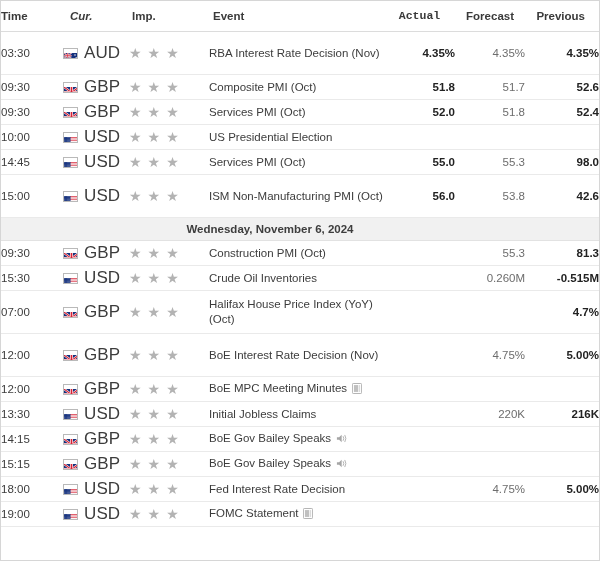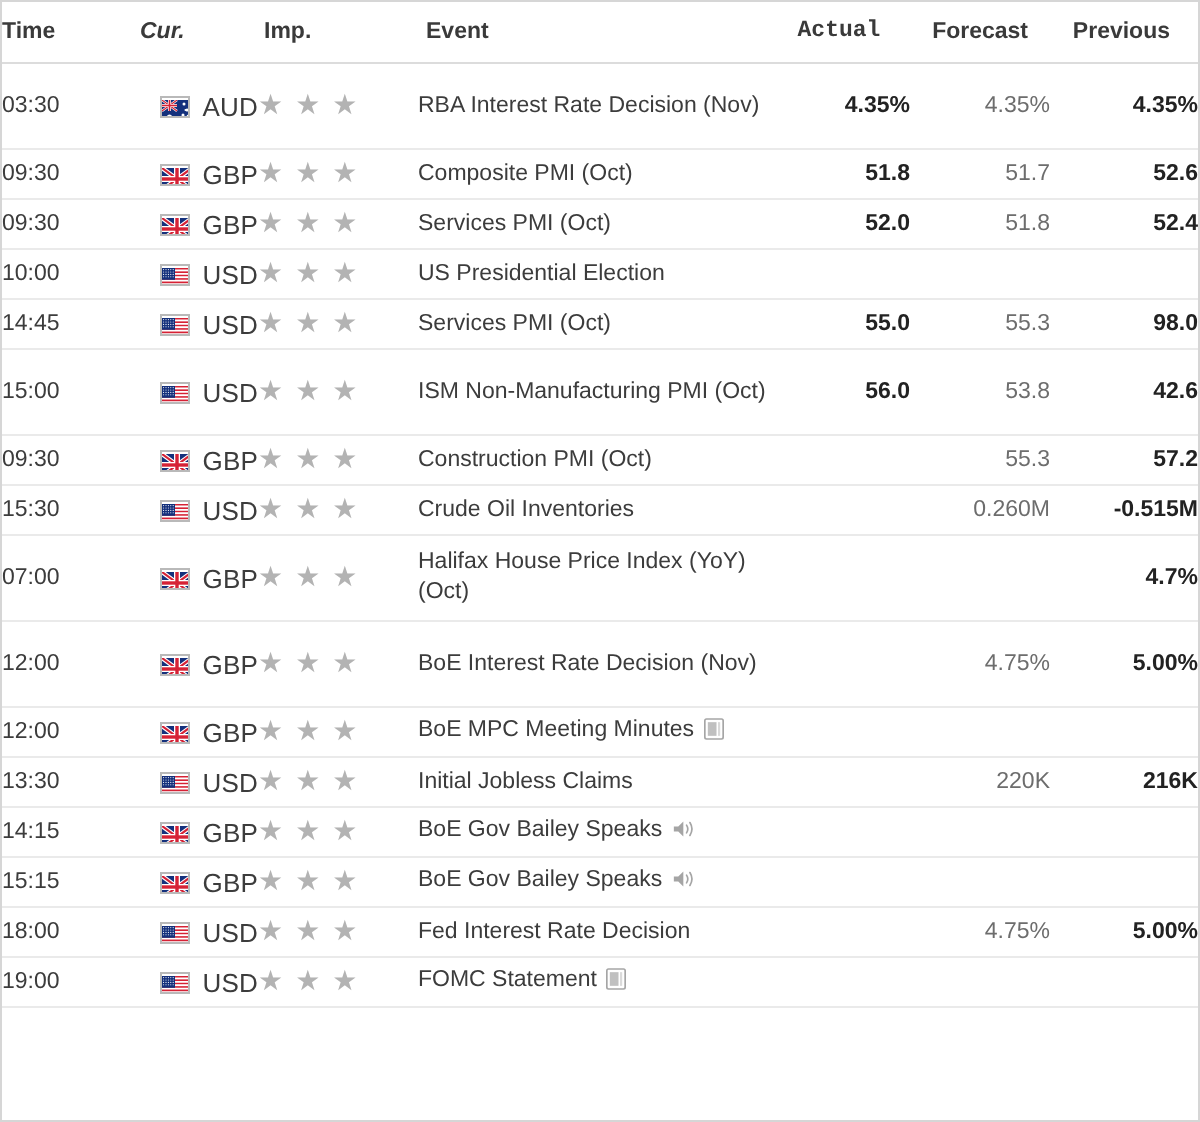--- a/index.html
+++ b/index.html
@@ -78,23 +78,22 @@
 
   td.c-time-cell {
     padding-left: 11px;
     color: #3c3c3c;
     font-size: 11.5px;
     white-space: nowrap;
   }
   td.c-cur-cell {
     padding-left: 7px;
     white-space: nowrap;
-    font-size: 13px;
+    font-size: 17px;
     color: #3c3c3c;
-    text-align: right;
   }
   .flag {
     display: inline-block;
     width: 15px;
     height: 11px;
     vertical-align: -1px;
     margin-right: 6px;
     border: 0.5px solid #b9b9b9;
     box-sizing: border-box;
     overflow: hidden;
@@ -349,36 +348,39 @@
                 <circle cx="6.4" cy="8.799999999999999" r="0.55" fill="#ffffff"></circle>
                 <circle cx="8.799999999999999" cy="8.799999999999999" r="0.55" fill="#ffffff"></circle>
                 <circle cx="11.2" cy="8.799999999999999" r="0.55" fill="#ffffff"></circle>
               </svg></span><span class="cur-code">USD</span></td>
           <td class="c-imp-cell"><span class="stars"><span class="star">★</span><span class="star">★</span><span class="star">★</span></span></td>
           <td class="c-event-cell"><span class="event-text">ISM Non-Manufacturing PMI (Oct)</span></td>
           <td class="c-actual-cell val-up">56.0</td>
           <td class="c-forecast-cell">53.8</td>
           <td class="c-previous-cell">42.6</td>
         </tr>
+        <tr class="day-row">
+          <td colspan="7">Wednesday, November 6, 2024</td>
+        </tr>
         <tr class="ev-row short">
           <td class="c-time-cell">09:30</td>
           <td class="c-cur-cell"><span class="flag"><svg width="15" height="11" viewBox="0 0 30 22">
                 <rect width="30" height="22" fill="#14307c"></rect>
                 <path d="M0 0 L30 22 M30 0 L0 22" stroke="#ffffff" stroke-width="4.4"></path>
                 <path d="M0 0 L30 22 M30 0 L0 22" stroke="#d62235" stroke-width="2.2"></path>
                 <rect x="12" y="0" width="6" height="22" fill="#ffffff"></rect>
                 <rect x="0" y="8" width="30" height="6" fill="#ffffff"></rect>
                 <rect x="13.3" y="0" width="3.4" height="22" fill="#d62235"></rect>
                 <rect x="0" y="9.3" width="30" height="3.4" fill="#d62235"></rect>
               </svg></span><span class="cur-code">GBP</span></td>
           <td class="c-imp-cell"><span class="stars"><span class="star">★</span><span class="star">★</span><span class="star">★</span></span></td>
           <td class="c-event-cell"><span class="event-text">Construction PMI (Oct)</span></td>
           <td class="c-actual-cell val-flat"></td>
           <td class="c-forecast-cell">55.3</td>
-          <td class="c-previous-cell">57.2</td>
+          <td class="c-previous-cell">81.3</td>
         </tr>
         <tr class="ev-row short">
           <td class="c-time-cell">15:30</td>
           <td class="c-cur-cell"><span class="flag"><svg width="15" height="11" viewBox="0 0 30 22">
                 <rect x="0" y="0.00" width="30" height="1.69" fill="#d62235"></rect>
                 <rect x="0" y="1.69" width="30" height="1.69" fill="#ffffff"></rect>
                 <rect x="0" y="3.38" width="30" height="1.69" fill="#d62235"></rect>
                 <rect x="0" y="5.08" width="30" height="1.69" fill="#ffffff"></rect>
                 <rect x="0" y="6.77" width="30" height="1.69" fill="#d62235"></rect>
                 <rect x="0" y="8.46" width="30" height="1.69" fill="#ffffff"></rect>

